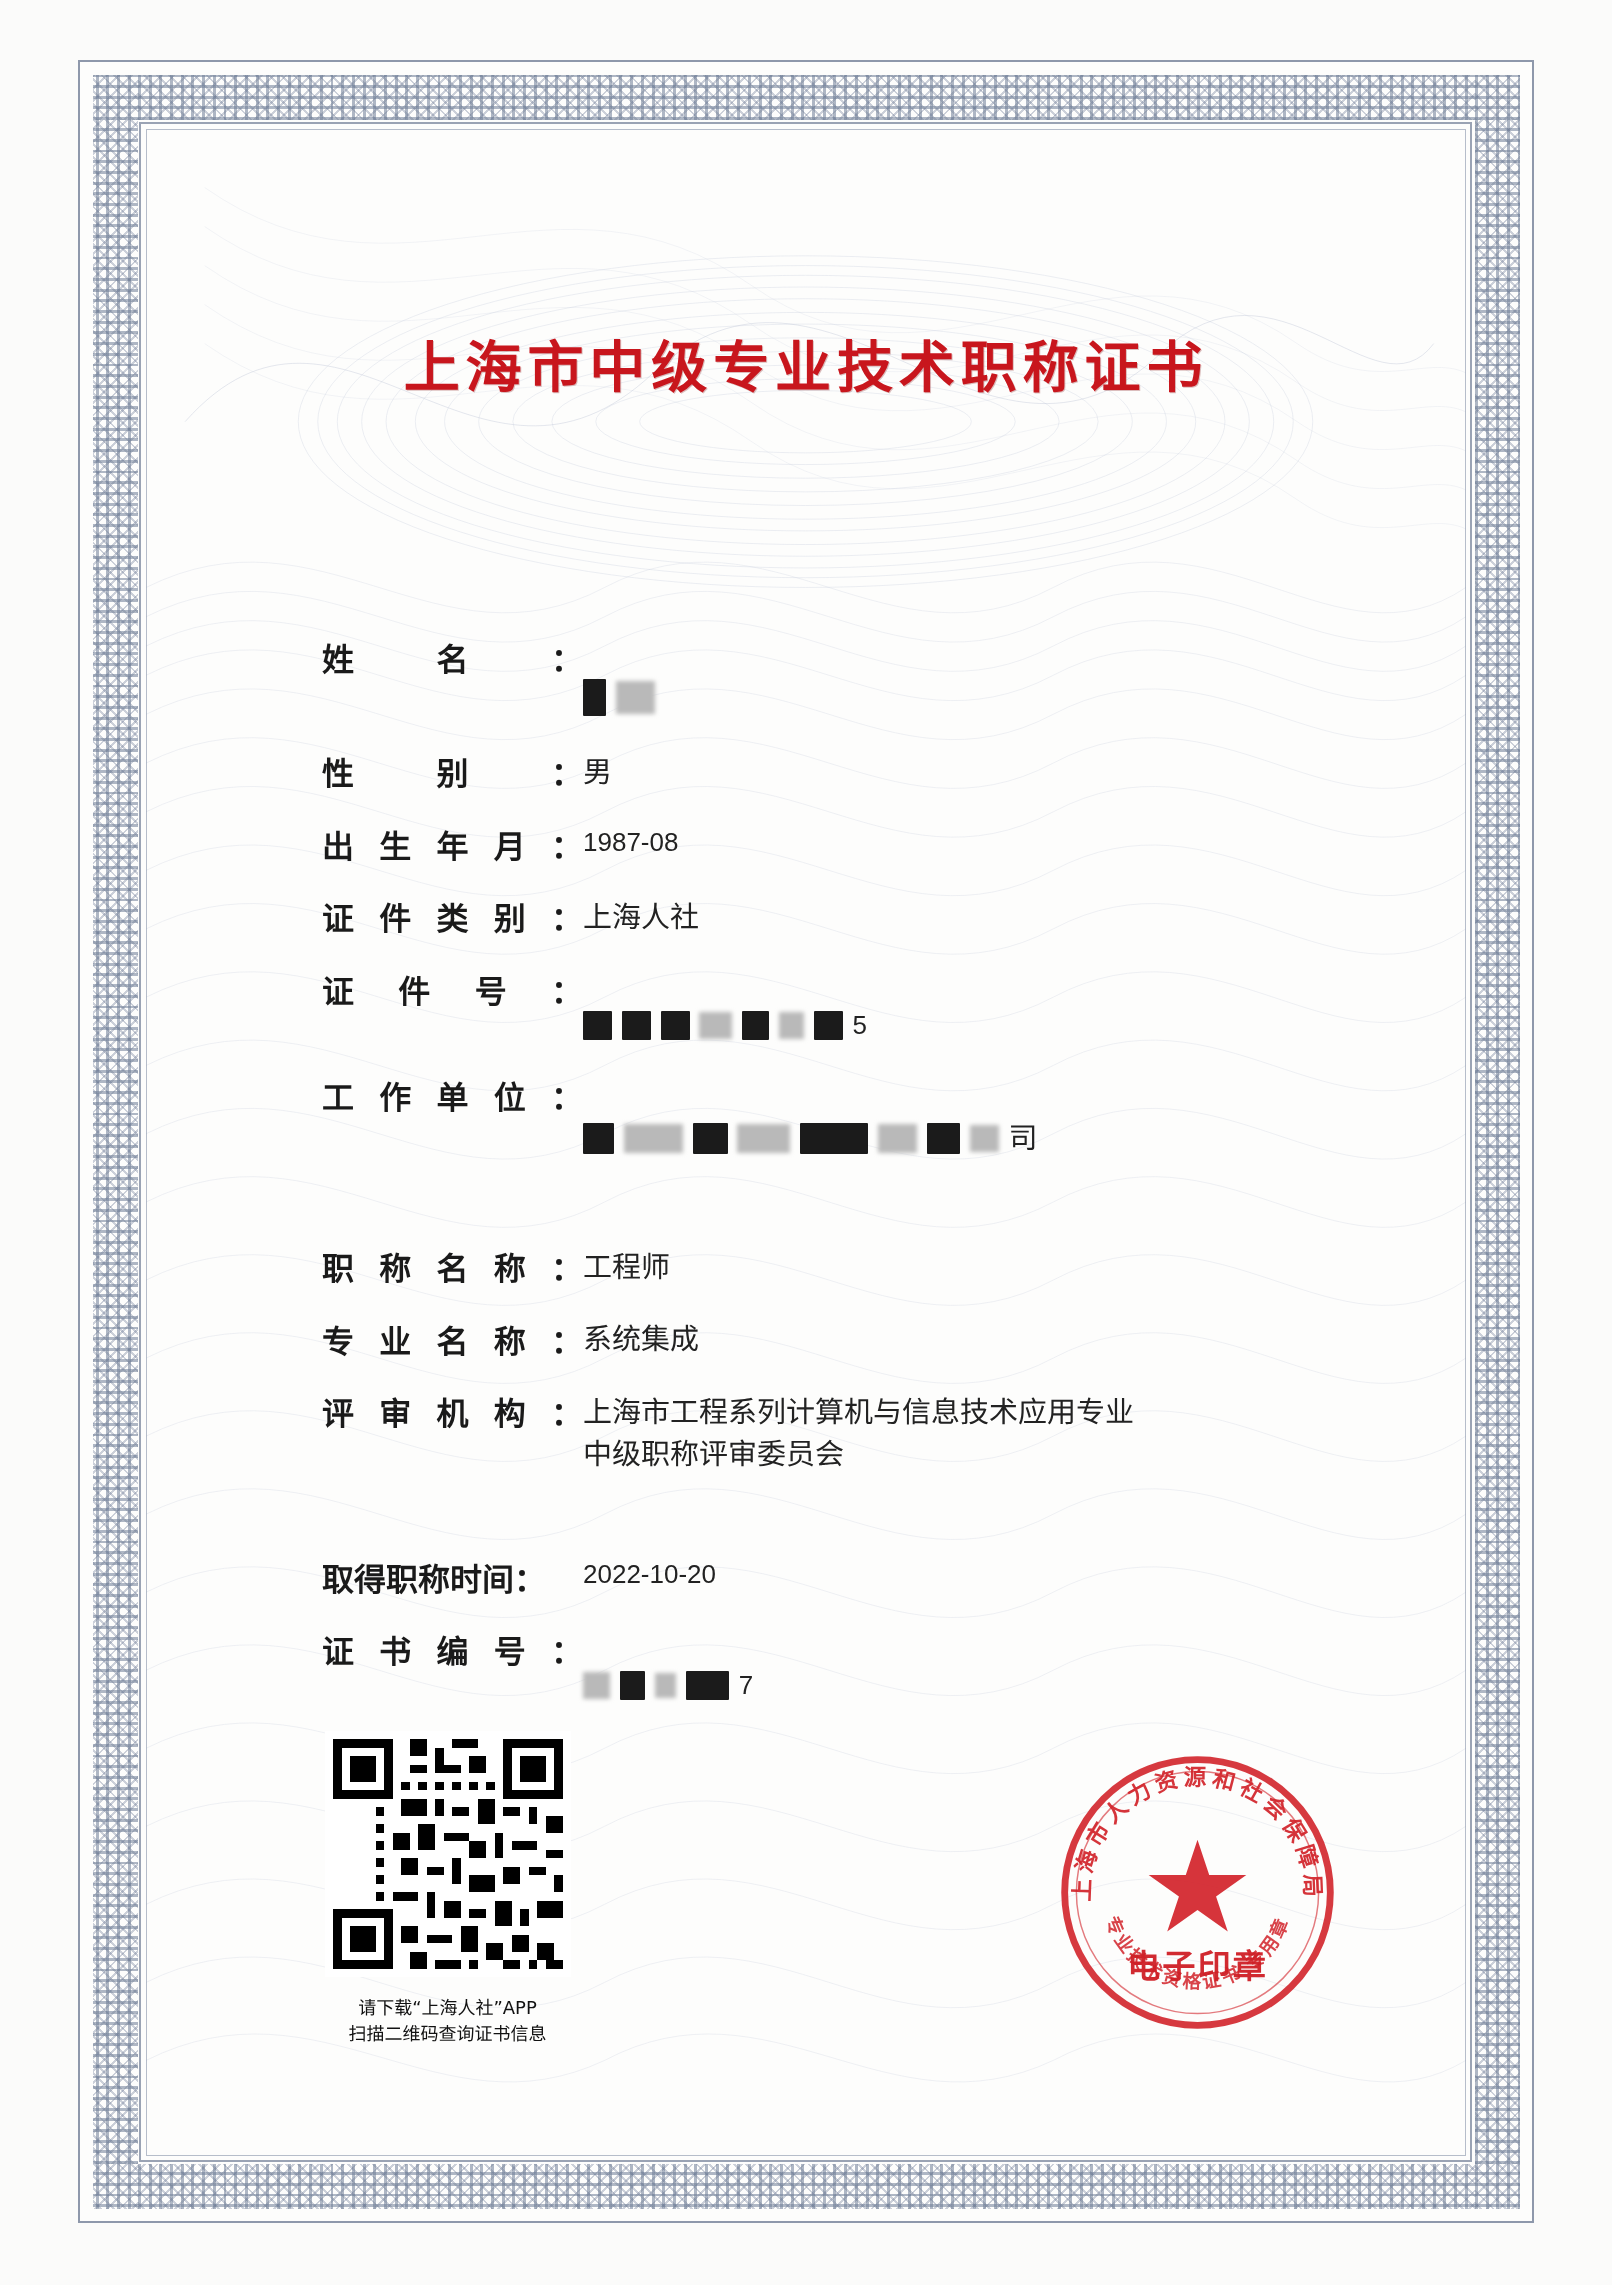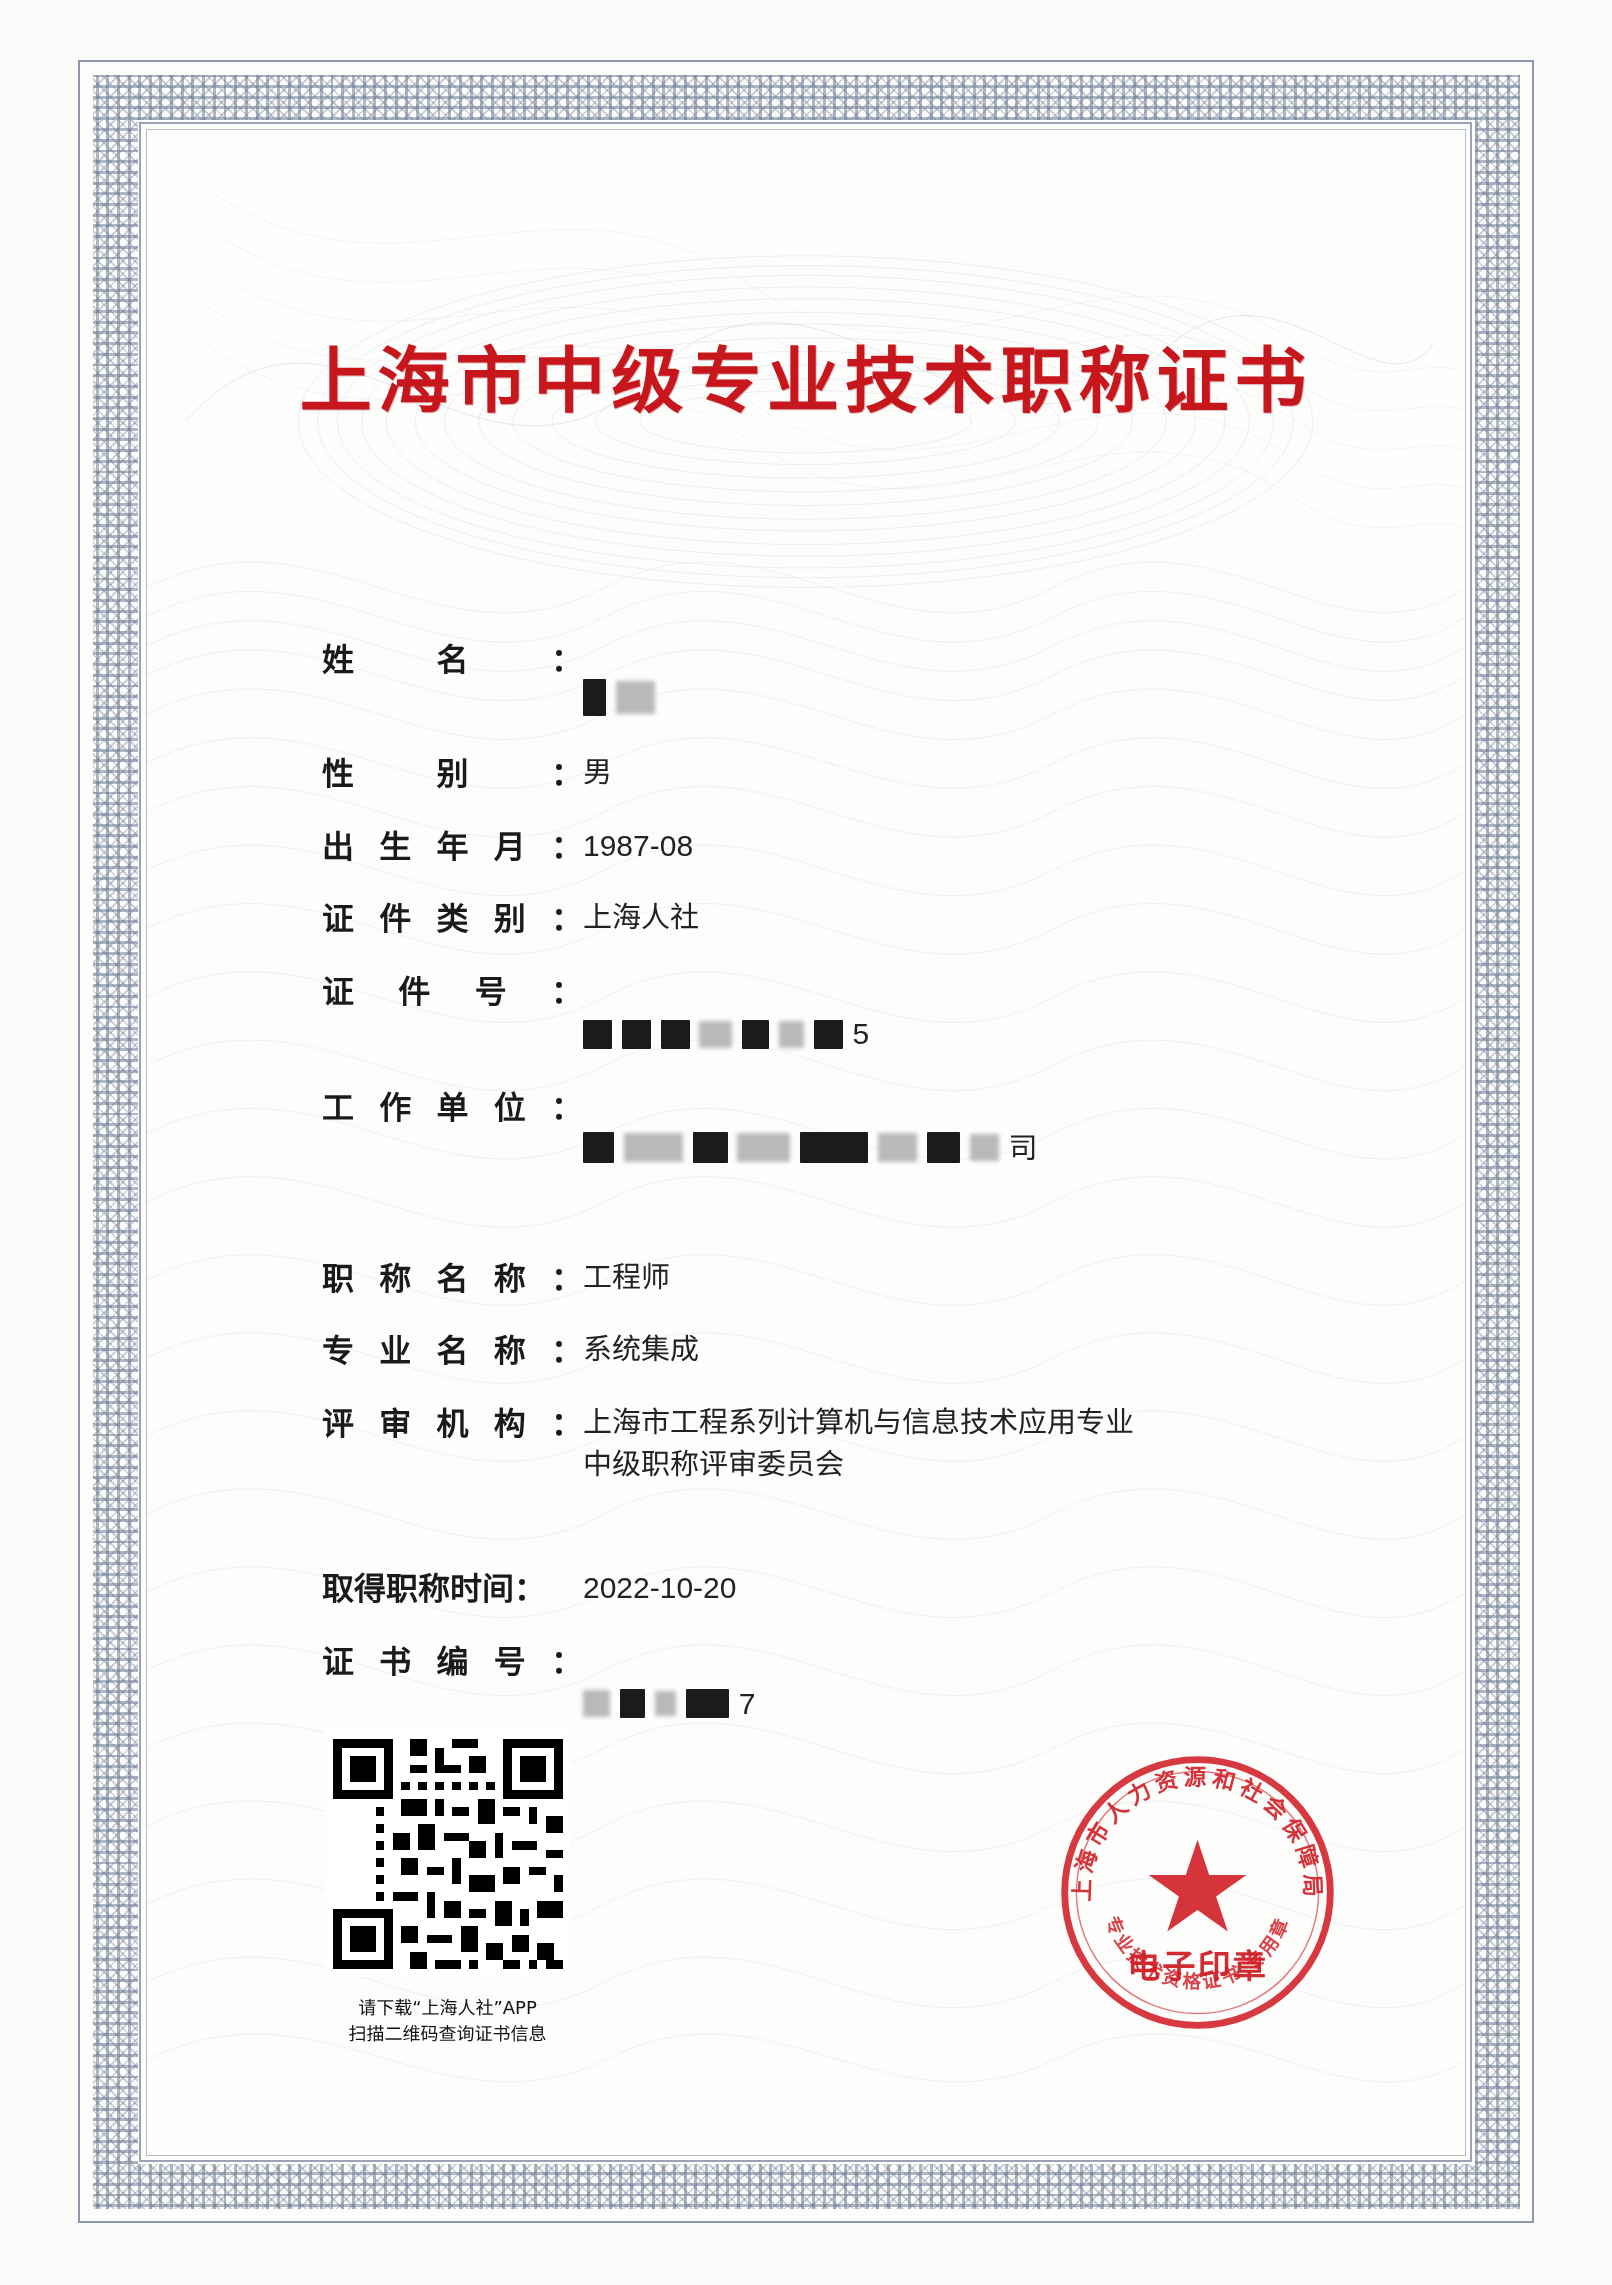--- a/index.html
+++ b/index.html
@@ -85,21 +85,21 @@
   .guilloche svg { display: block; }
 
   
   .title {
     position: absolute;
     left: 0;
     top: 322px;
     width: 1612px;
     text-align: center;
     font-family: "DejaVu Serif", "Liberation Serif", serif;
-    font-size: 72px;
+    font-size: 56px;
     font-weight: bold;
     letter-spacing: 5.9px;
     color: #c8161d;
     text-shadow: 1px 1px 0 rgba(120,0,0,0.25);
     white-space: nowrap;
   }
 
   
   .fields {
     position: absolute;
@@ -131,21 +131,21 @@
   .row .value {
     font-size: 29px;
     color: #222;
     font-family: "DejaVu Sans", "Liberation Sans", sans-serif;
     line-height: 1.45;
     padding-top: 2.9px;
     white-space: pre-line;
   }
   .row .value.num {
     font-family: "Liberation Sans", sans-serif;
-    font-size: 30px;
+    font-size: 26px;
   }
   .gap-block { height: 57px; }
 
   
   .redact {
     display: inline-block;
     vertical-align: middle;
     background: #1b1b1b;
     border-radius: 1px;
   }

